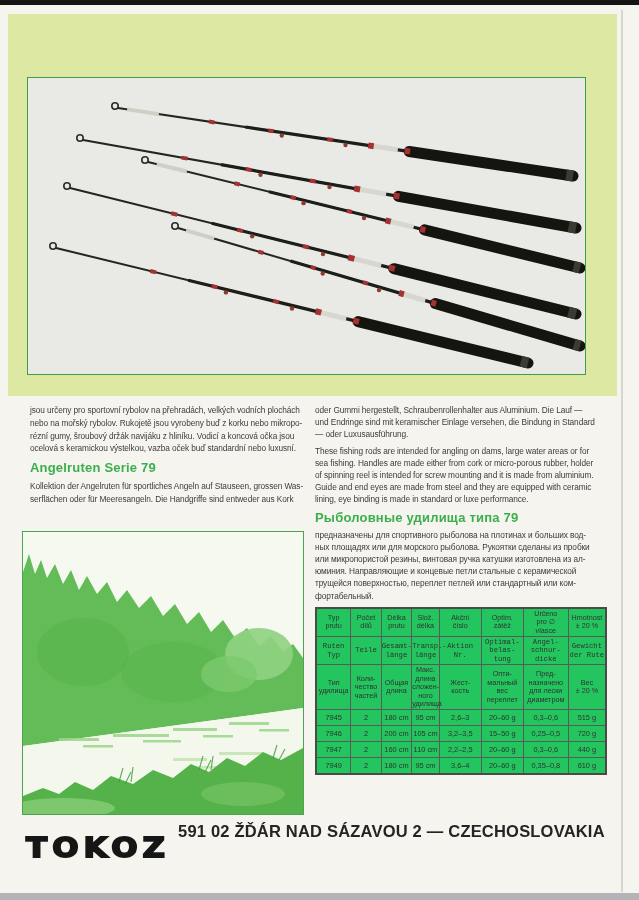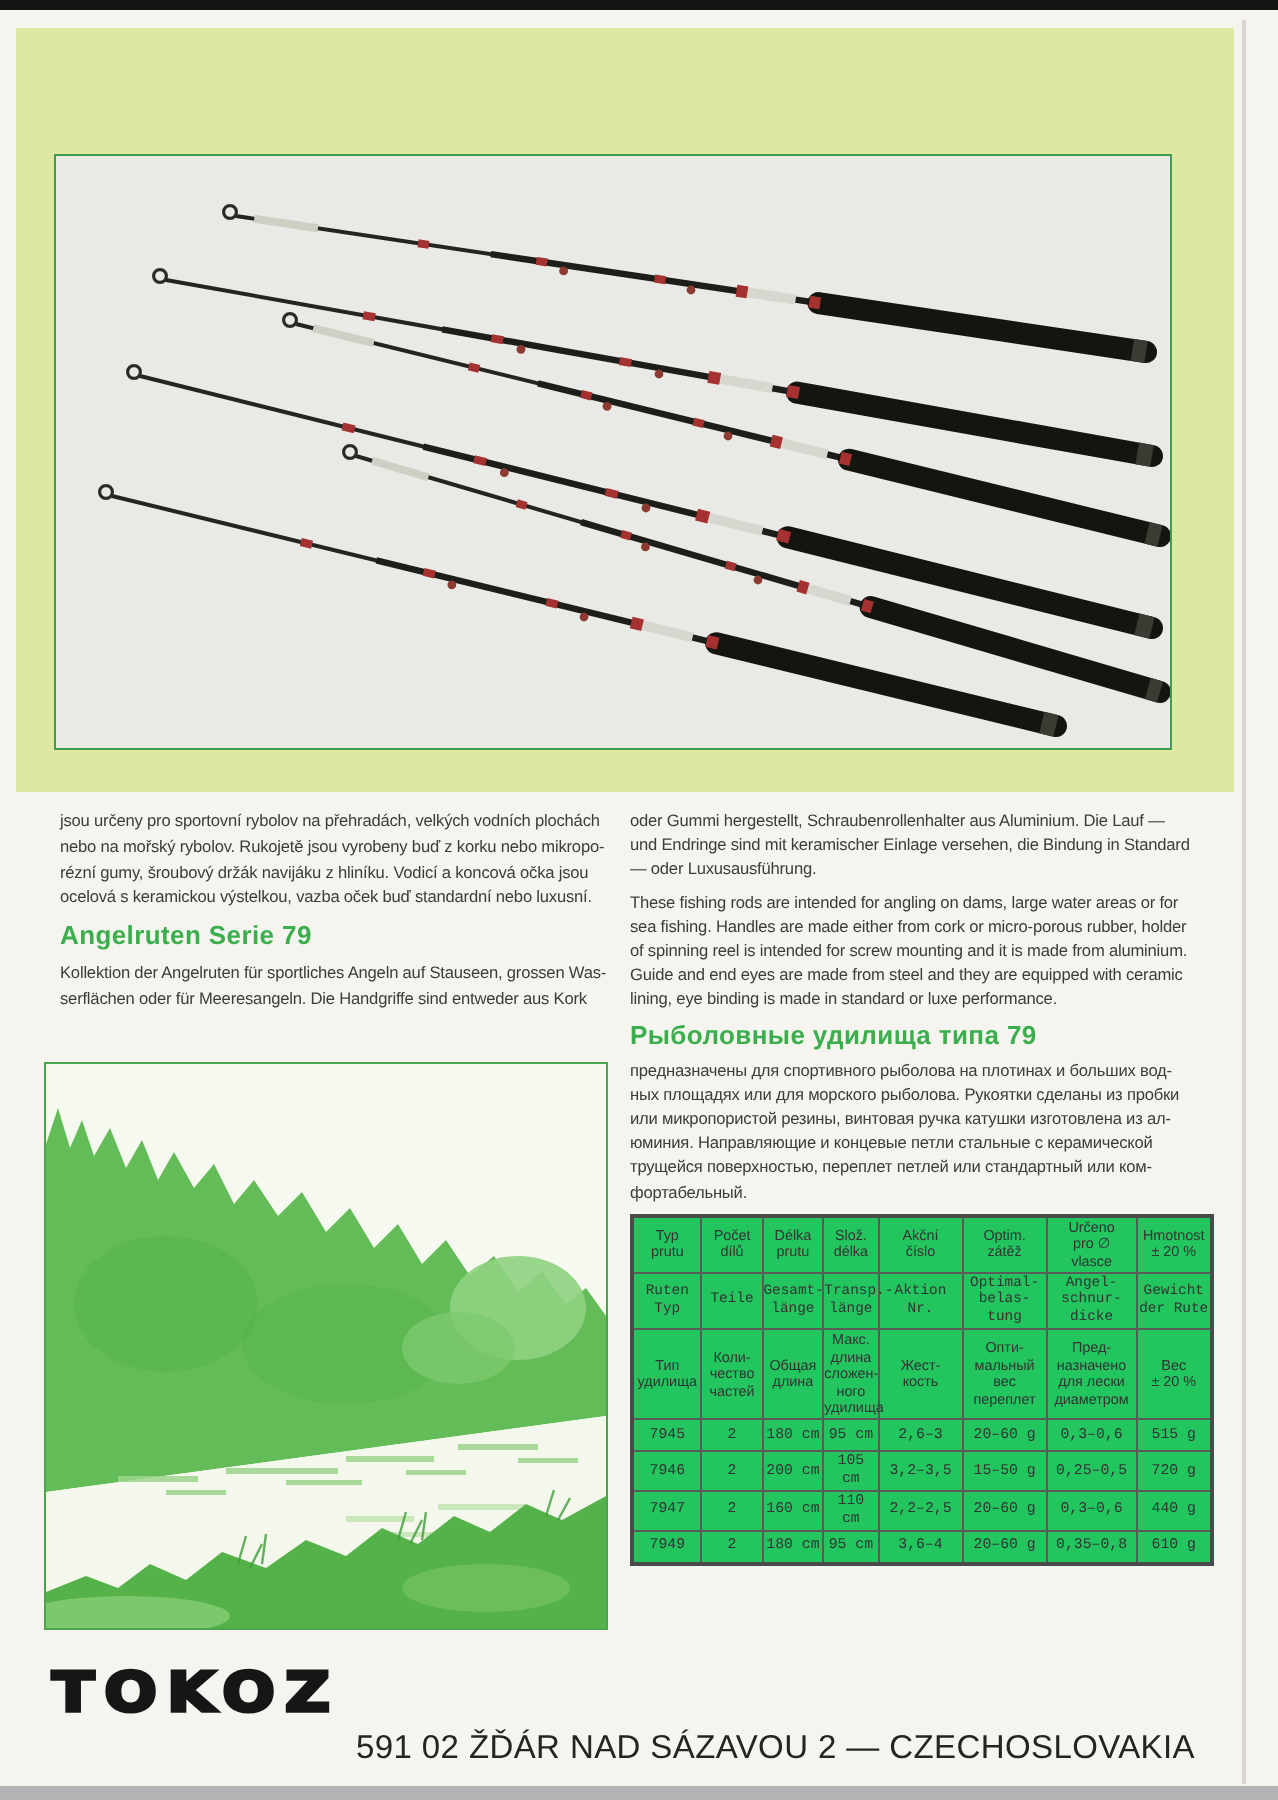--- a/index.html
+++ b/index.html
@@ -26,26 +26,26 @@
   .lake{position:absolute;left:22px;top:531px;width:280px;height:282px;
         border:1px solid #4aa54d;background:#f6f9f0;}
   .lake svg{display:block;width:100%;height:100%;}
 
   table.spec{width:292px;margin-top:5px;border-collapse:collapse;table-layout:fixed;
              border:2px solid #4a4a4a;background:#22c55e;}
   table.spec td{border:1px solid #5a5a5a;font-size:7.2px;line-height:8.4px;
                 text-align:center;vertical-align:middle;white-space:pre-line;
                 color:#333;padding:1px 0;}
   tr.h0 td{height:24px;} tr.h1 td{height:24px;font-family:Liberation Mono, monospace;} tr.h2 td{height:21px;} tr.h3 td{height:40px;}
-  tr.drow td{height:13px;font-size:7.4px;font-family:Liberation Mono, monospace;}
+  tr.drow td{height:13px;font-size:7.4px;}
 
   .logo{position:absolute;left:26px;top:831px;font-family:"DejaVu Sans", sans-serif;
         font-weight:bold;font-size:31px;letter-spacing:5px;color:#161616;
         -webkit-text-stroke:2px #161616;transform:scaleY(0.88);transform-origin:left top;}
-  .address{position:absolute;left:178px;top:865px;font-size:16.5px;font-weight:normal;
+  .address{position:absolute;left:178px;top:822px;font-size:16.5px;font-weight:bold;
            color:#242424;letter-spacing:.2px;white-space:nowrap;}
 </style>
 </head>
 <body>
 
 <div class="page">
   <div class="scan-top"></div>
   <div class="edge-right"></div>
 
   <div class="panel">

